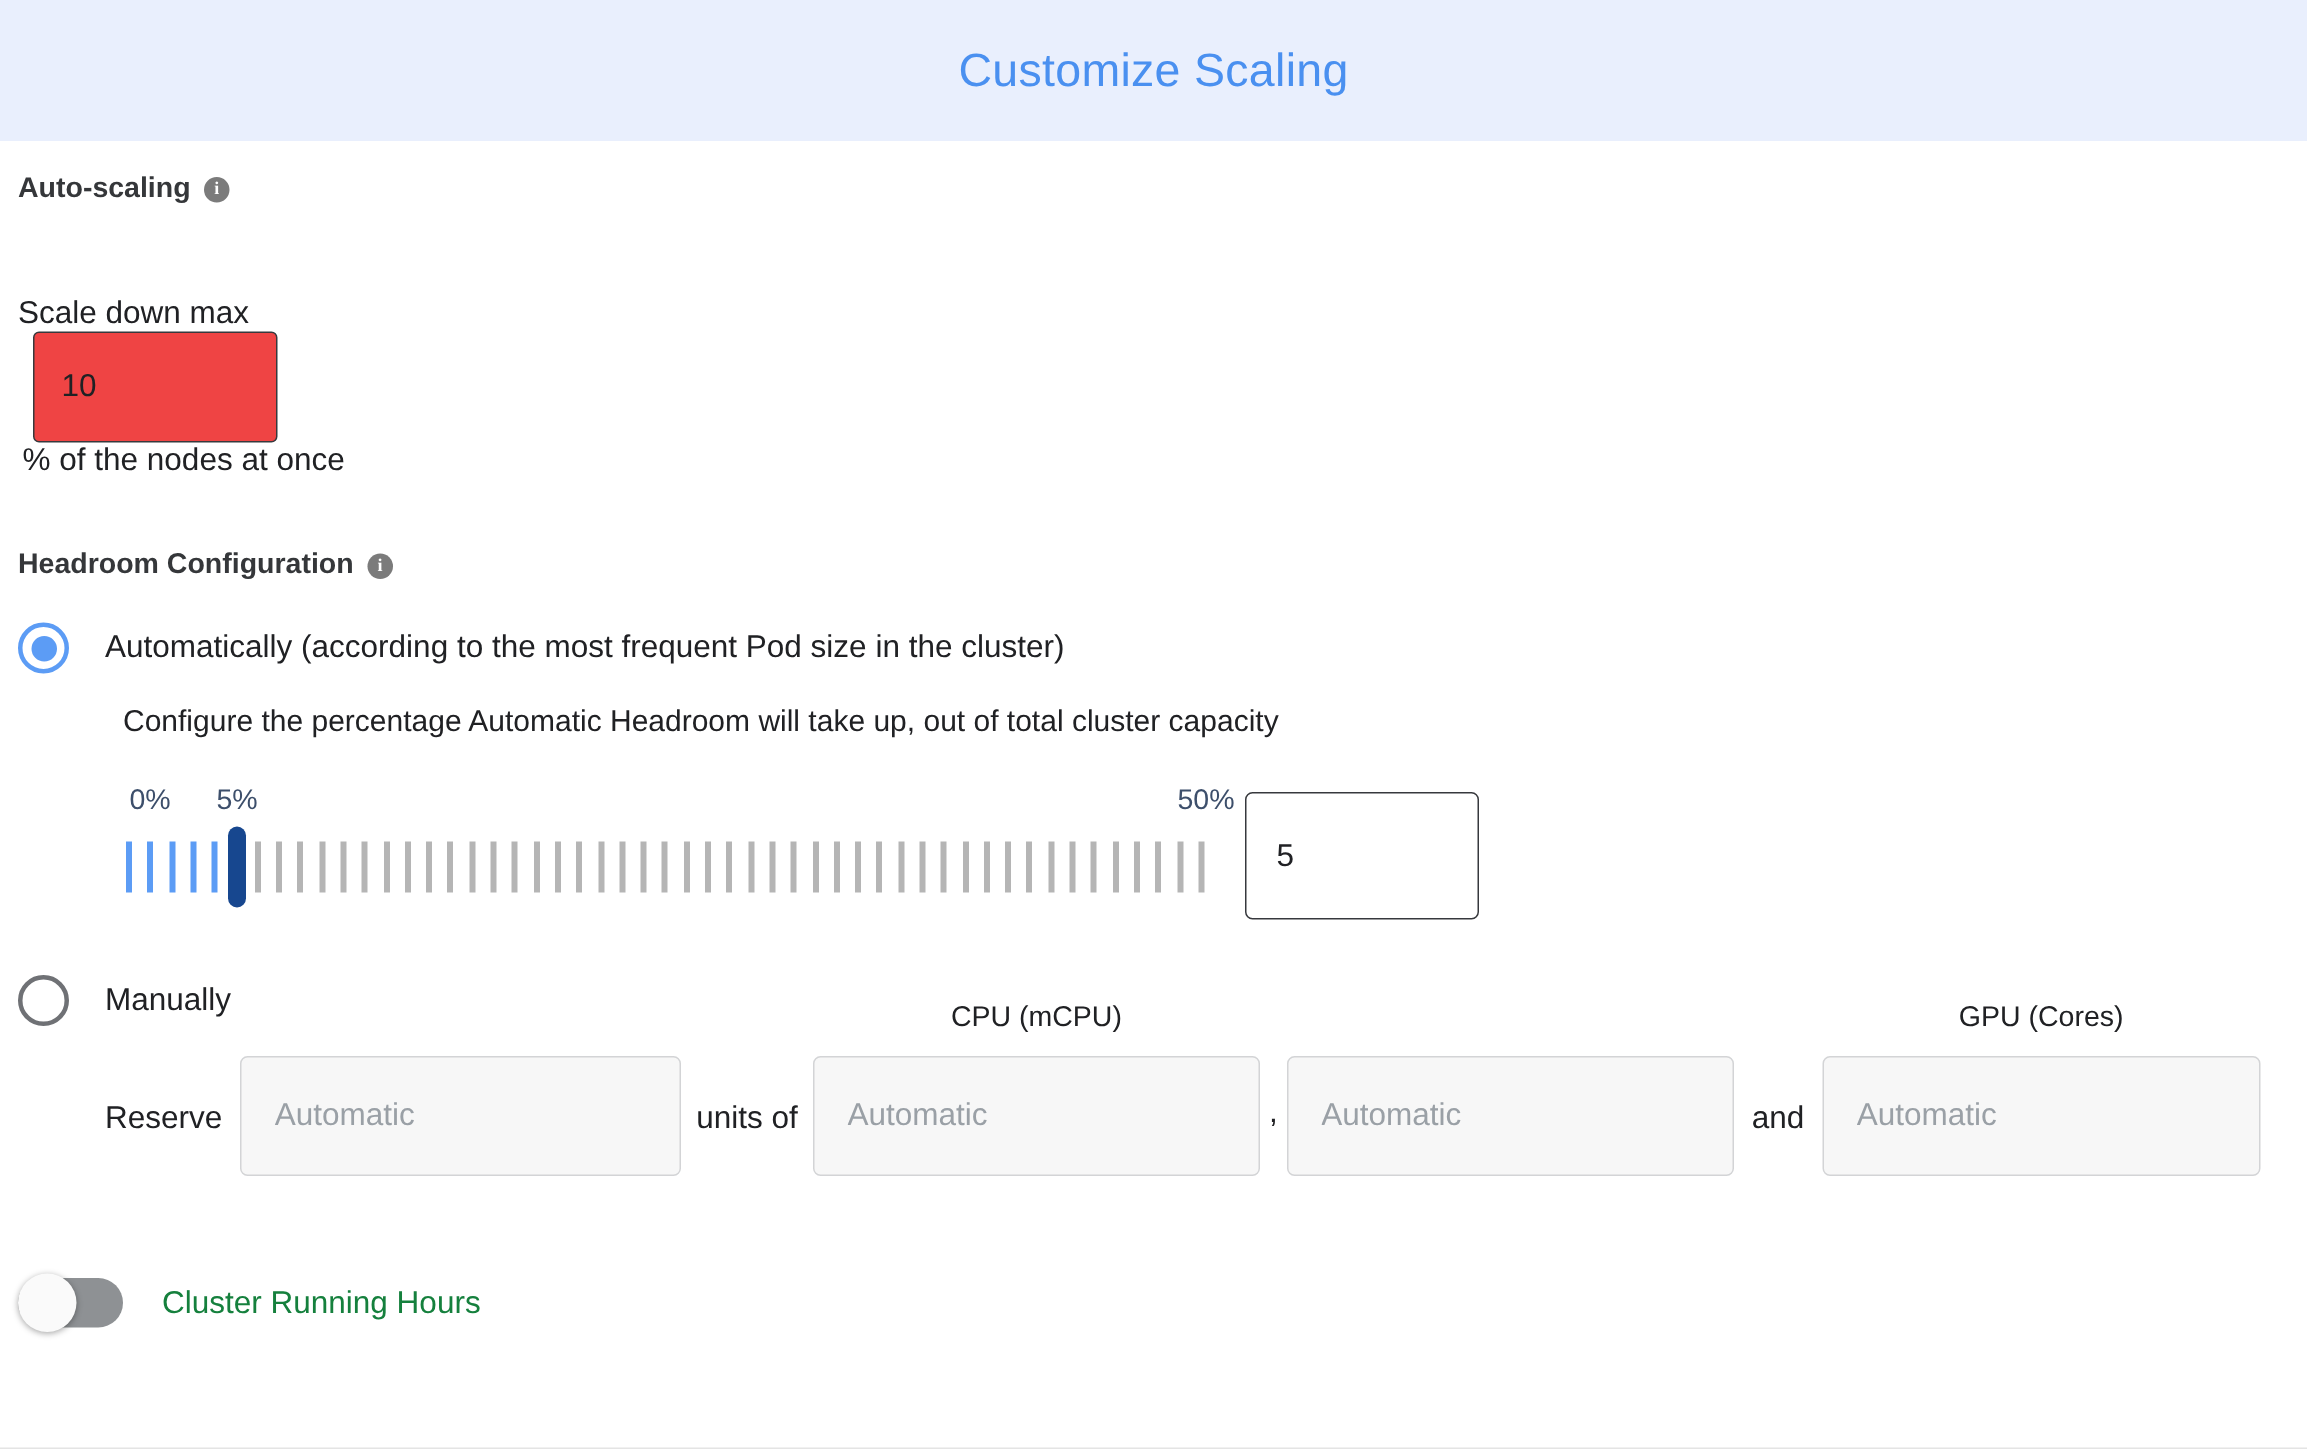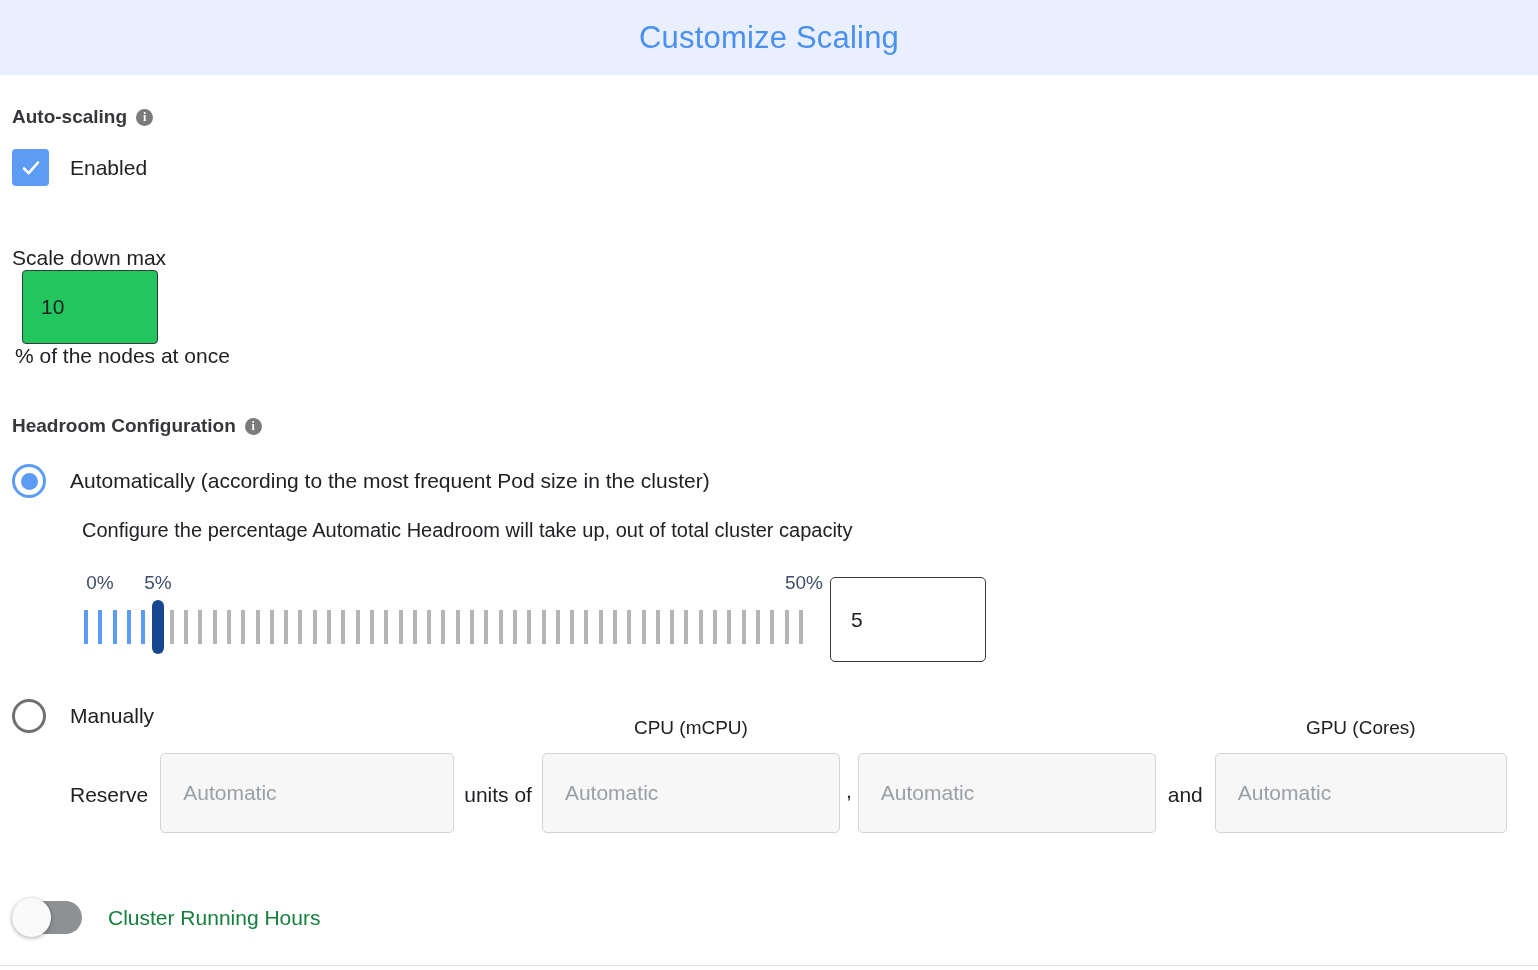--- a/index.html
+++ b/index.html
@@ -11,38 +11,38 @@
     height: 970px;
     background: #ffffff;
     font-family: "Liberation Sans", sans-serif;
     color: #202124;
     overflow: hidden;
     position: relative;
   }
 
   
   .header {
-    height: 75px;
+    height: 94px;
     background: #e9effd;
     display: flex;
     align-items: center;
     justify-content: center;
     text-align: right;
   }
   .header-title {
     color: #4a90f0;
     font-size: 31px;
     font-weight: 400;
     letter-spacing: 0.2px;
   }
 
   
   .content {
     position: relative;
-    padding: 10px 12px;
+    padding: 0 12px;
   }
 
   .section-label {
     display: flex;
     align-items: center;
     gap: 9px;
     font-size: 19px;
     font-weight: 700;
     color: #35373a;
   }
@@ -94,26 +94,26 @@
     display: flex;
     align-items: flex-start;
     margin-top: 60px;
     flex-direction: column;
   }
   .scale-text {
     font-size: 21px;
     color: #202124;
   }
   .num-input {
-    width: 136px;
+    width: 163px;
     height: 74px;
     box-sizing: border-box;
     border: 1.5px solid #37393d;
     border-radius: 4px;
-    background: #22c55e;
+    background: #ef4444;
     font-family: "Liberation Sans", sans-serif;
     font-size: 21px;
     color: #202124;
     padding: 0 18px;
     margin: 0 3px 0 10px;
     outline: none;
   }
   .scale-suffix { margin-left: 3px; }
 
   
@@ -301,28 +301,20 @@
 <div class="content">
 
   <div class="autoscaling-block">
     <div class="section-label">
       <span>Auto-scaling</span>
       <span class="info-icon">
           <span>i</span>
         </span>
     </div>
 
-    <div class="checkbox-row">
-      <span class="checkbox">
-        <svg width="24" height="24" viewBox="0 0 24 24" aria-hidden="true">
-          <path d="M5 12.5 L9.8 17.2 L19 6.5" fill="none" stroke="#ffffff" stroke-width="2.6" stroke-linecap="round" stroke-linejoin="round"></path>
-        </svg>
-      </span>
-      <span class="checkbox-label">Enabled</span>
-    </div>
 
     <div class="scale-row">
       <span class="scale-text">Scale down max</span>
       <input class="num-input" type="text" value="10" style="">
       <span class="scale-text scale-suffix">% of the nodes at once</span>
     </div>
   </div>
 
   <div class="headroom-block">
     <div class="section-label headroom-label">

